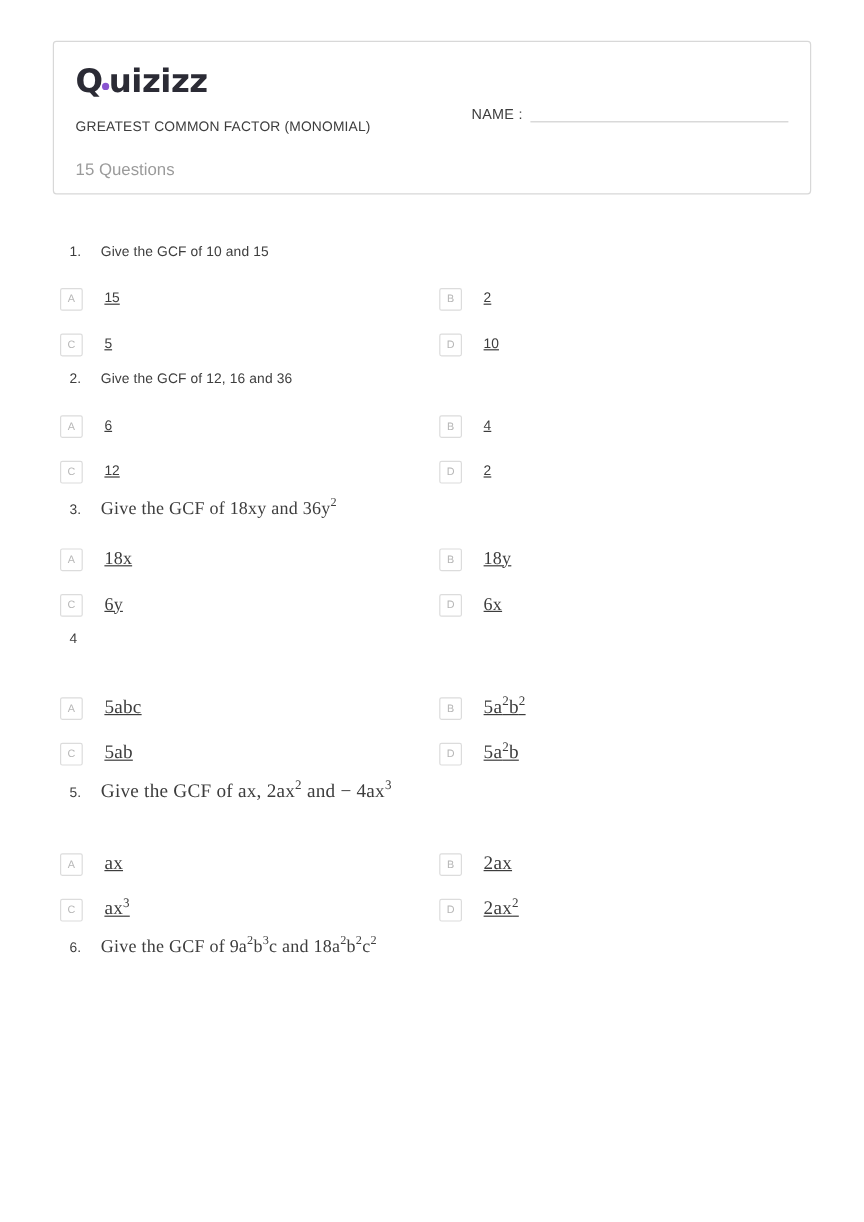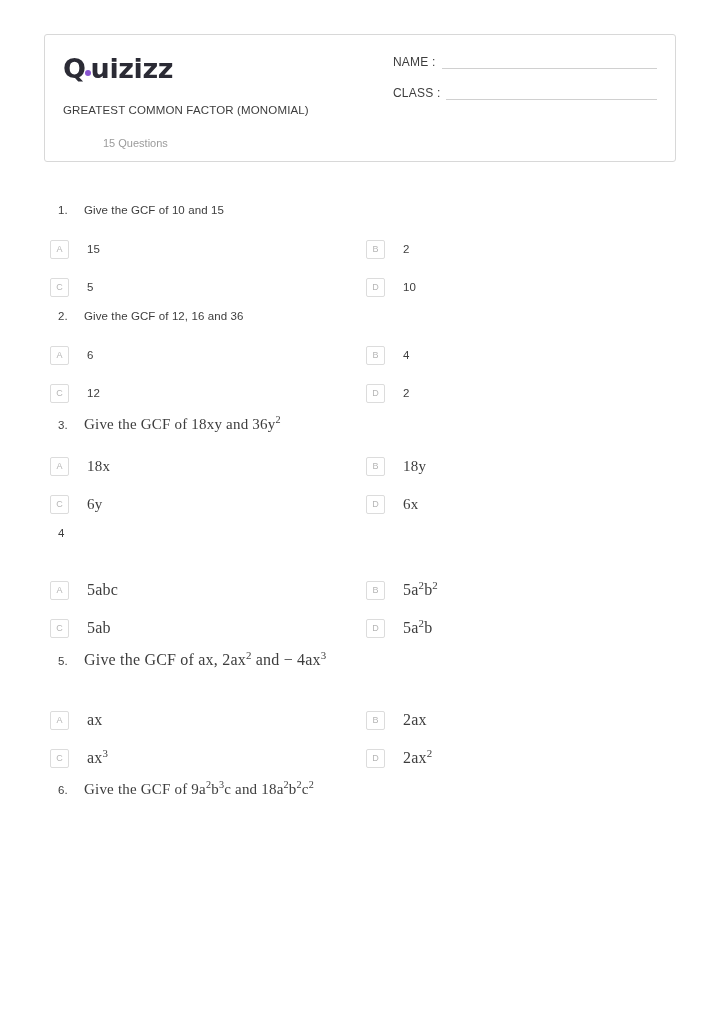--- a/index.html
+++ b/index.html
@@ -55,30 +55,29 @@
     margin-left: -1px;
     margin-right: 0px;
   }
   .worksheet-title {
     font-size: 11.5px;
     color: #3d3d3d;
     letter-spacing: 0.15px;
     margin-bottom: 21px;
   }
   .question-count {
-    font-size: 11px;
+    font-size: 14px;
     color: #9b9b9b;
     margin-bottom: 2px;
-    margin-left: 40px;
   }
   .header-right {
     flex: 1;
     display: flex;
     flex-direction: column;
-    justify-content: flex-start;
+    justify-content: center;
     padding-top: 6px;
   }
   .field-row {
     display: flex;
     align-items: flex-end;
     margin-bottom: 17px;
   }
   .field-label {
     font-size: 12px;
     color: #3d3d3d;
@@ -150,20 +149,21 @@
     display: flex;
     align-items: center;
     justify-content: center;
     flex: none;
     margin-right: 18px;
     font-family: "Liberation Sans", sans-serif;
   }
   .opt-text {
     font-size: 11.5px;
     color: #3d3d3d;
+    text-decoration: underline;
   }
   sup {
     font-size: 0.68em;
     vertical-align: super;
     line-height: 0;
   }
   .spacer-md { height: 18px; }
 </style>
 </head>
 <body>
@@ -176,24 +176,20 @@
       <div>
         <div class="worksheet-title">GREATEST COMMON FACTOR (MONOMIAL)</div>
         <div class="question-count">15 Questions</div>
       </div>
     </div>
     <div class="header-right">
       <div class="field-row">
         <span class="field-label">NAME :</span>
         <span class="field-line"></span>
       </div>
-      <div class="field-row">
-        <span class="field-label">CLASS :</span>
-        <span class="field-line"></span>
-      </div>
     </div>
   </div>
 
   <div class="questions" id="questions">
       <div class="q-block">
         <div class="q-head">
           <span class="q-num">1.</span>
           <span class="q-text">Give the GCF of 10 and 15</span>
         </div>
         <div class="options">

